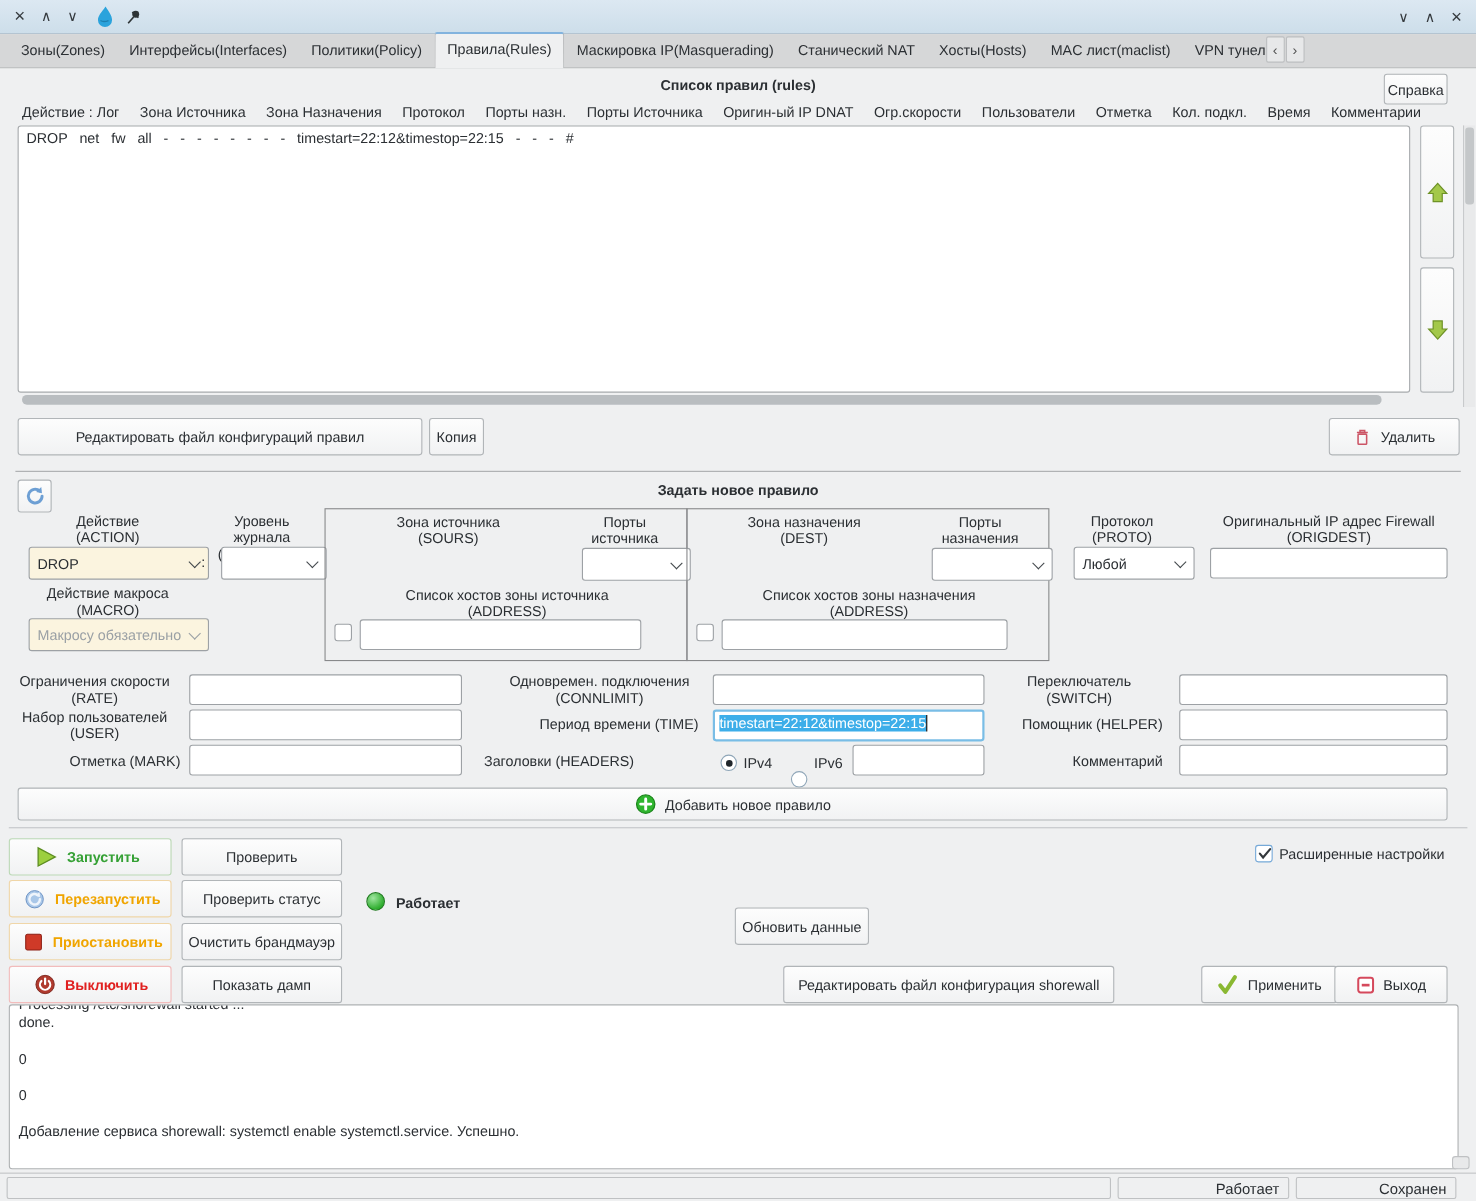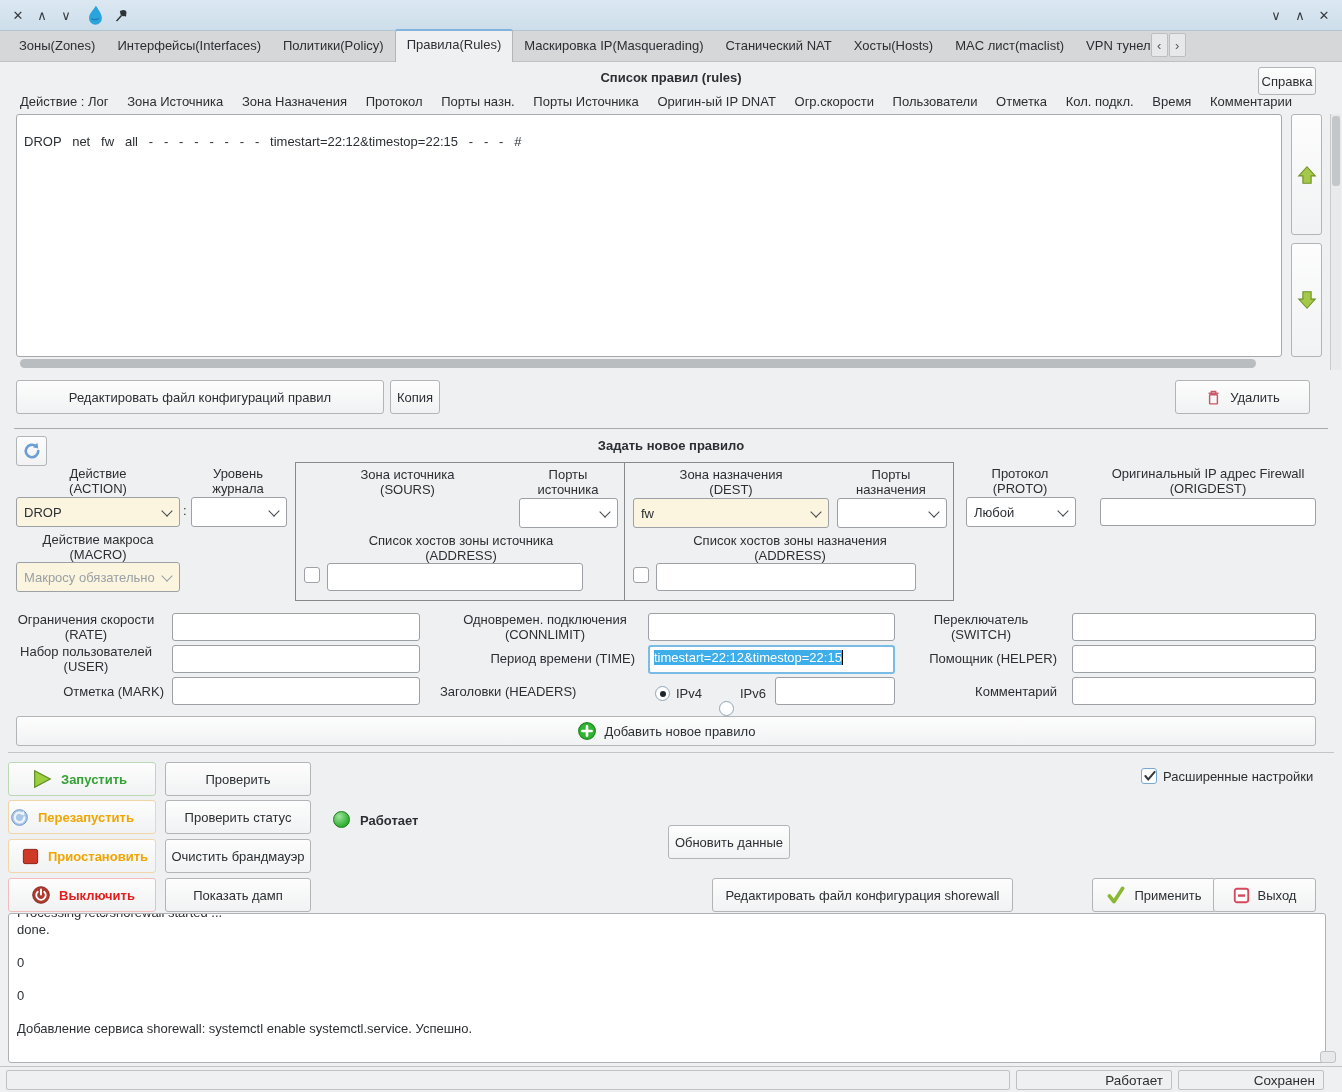--- a/index.html
+++ b/index.html
@@ -18,21 +18,21 @@
   .tab{height:30px;line-height:30px;padding:0 11px;white-space:nowrap;color:#2b2f33;}
   .tab.active{background:#eff0f1;border:1px solid #b3b5b7;border-bottom:none;border-top:2px solid #82b3de;
               height:31px;line-height:27px;border-radius:2.5px 2.5px 0 0;margin-bottom:-1px;}
   .tab.trunc{max-width:84px;overflow:hidden;padding-right:0;}
   .tscroll{width:15px;height:22px;margin:0 1px 4px 0;display:flex;align-items:center;justify-content:center;
            font-size:13px;color:#555;border:1px solid #bcbec0;background:#e7e8e9;border-radius:2px;}
   
   .btn{background:linear-gradient(#fdfdfd,#f1f2f3);border:1px solid #b1b5b8;border-radius:3px;
        display:flex;align-items:center;justify-content:center;gap:8px;font-size:13px;color:#2b2f33;}
   .combo{background:#fff;border:1px solid #9da1a5;border-radius:3px;display:flex;align-items:center;
-         justify-content:space-between;padding:0 7px;font-size:13px;}
+         justify-content:space-between;padding:0 7px;font-size:13px;margin-left:10px;}
   .combo .chev{width:7px;height:7px;border-right:1.6px solid #43484c;border-bottom:1.6px solid #43484c;
                transform:rotate(45deg);margin:-3px 1px 0 6px;flex:none;}
   .filled{background:#fbf4df;}
   .inputbox{background:#fff;border:1px solid #9da1a5;border-radius:3px;}
   .lbl{font-size:13px;line-height:15px;text-align:center;color:#2b2f33;}
   .lbl span{display:block;}
   .gbox{border:1px solid #88898b;}
   .checkbox{width:16px;height:16px;background:#fff;border:1px solid #9da1a5;border-radius:3px;}
   .radio{width:15px;height:15px;border:1px solid #8fa6b8;border-radius:50%;background:#fff;position:relative;}
   .radio.on::after{content:"";position:absolute;left:3.5px;top:3.5px;width:6px;height:6px;border-radius:50%;background:#20262b;}
@@ -99,21 +99,21 @@
   <span>Оригин-ый IP DNAT</span>
   <span>Огр.скорости</span>
   <span>Пользователи</span>
   <span>Отметка</span>
   <span>Кол. подкл.</span>
   <span>Время</span>
   <span>Комментарии</span>
 </div>
 
 <div class="abs inputbox" style="left:16px;top:114px;width:1266px;height:243px;border-color:#a6a9ac">
-  <div style="padding:19px 7px;white-space:pre">DROP   net   fw   all   -   -   -   -   -   -   -   -   timestart=22:12&amp;timestop=22:15   -   -   -   #</div>
+  <div style="padding:3px 7px;white-space:pre">DROP   net   fw   all   -   -   -   -   -   -   -   -   timestart=22:12&amp;timestop=22:15   -   -   -   #</div>
 </div>
 
 <div class="abs" style="left:16px;top:358px;width:1266px;height:12px">
   <div class="abs" style="left:4px;top:1px;width:1236px;height:9px;background:#b9bdc0;border-radius:4.5px"></div>
 </div>
 
 <div class="abs btn" style="left:1291px;top:114px;width:31px;height:121px">
   <span>
     <svg width="22" height="22" viewBox="0 0 24 24">
         <path d="M12 3 L21 13 H16.5 V21 H7.5 V13 H3 Z" fill="#a3c84a" stroke="#6e9226" stroke-width="1.2"></path>
@@ -127,21 +127,21 @@
       </svg>
   </span>
 </div>
 
 <div class="abs" style="left:1330px;top:114px;width:11px;height:256px;background:#e9eaeb;border-left:1px solid #c8cacc">
   <div class="abs" style="left:1px;top:2px;width:8px;height:70px;background:#c4c7c9;border-radius:3px"></div>
 </div>
 
 <div class="abs btn" style="left:16px;top:380px;width:368px;height:34px">Редактировать файл конфигураций правил</div>
 <div class="abs btn" style="left:390px;top:380px;width:50px;height:34px">Копия</div>
-<div class="abs btn" style="left:1175px;top:380px;width:135px;height:34px">
+<div class="abs btn" style="left:1208px;top:380px;width:119px;height:34px">
   <span>
     <svg width="17" height="17" viewBox="0 0 24 24" fill="none" stroke="#cc5566" stroke-width="2">
         <path d="M5 6 h14"></path>
         <path d="M9 6 V3.5 h6 V6"></path>
         <rect x="6.5" y="8" width="11" height="13" rx="1"></rect>
       </svg>
   </span>
   <span>Удалить</span>
 </div>
 
@@ -198,24 +198,20 @@
 </div>
 
 <div class="abs gbox" style="left:624px;top:462px;width:330px;height:139px">
   <div class="abs lbl" style="left:8px;top:4px;width:196px">
     <span>Зона назначения</span>
       <span>(DEST)</span>
   </div>
   <div class="abs lbl" style="left:210px;top:4px;width:112px">
     <span>Порты назначения</span>
       <span>(DPORT)</span>
-  </div>
-  <div class="abs combo filled" style="left:8px;top:35px;width:196px;height:30px">
-    <span>fw</span>
-      <span class="chev"></span>
   </div>
   <div class="abs combo" style="left:212px;top:35px;width:110px;height:30px">
     <span></span>
       <span class="chev"></span>
   </div>
   <div class="abs lbl" style="left:8px;top:70px;width:314px">
     <span>Список хостов зоны назначения</span>
       <span>(ADDRESS)</span>
   </div>
   <div class="abs checkbox" style="left:8px;top:104px"></div>
@@ -299,21 +295,21 @@
 <div class="abs btn" style="left:8px;top:762px;width:148px;height:34px;border-color:#bcd9b6;justify-content:flex-start;padding-left:22px">
   <span>
     <svg width="22" height="22" viewBox="0 0 24 24">
         <path d="M4 3 L21 12 L4 21 Z" fill="#9ccf3f" stroke="#5d8d21" stroke-width="1.3"></path>
       </svg>
   </span>
   <span style="color:#36a136;font-weight:bold">Запустить</span>
 </div>
 <div class="abs btn" style="left:165px;top:762px;width:146px;height:34px">Проверить</div>
 
-<div class="abs btn" style="left:8px;top:800px;width:148px;height:34px;border-color:#f0d6a8;justify-content:flex-start;">
+<div class="abs btn" style="left:8px;top:800px;width:148px;height:34px;border-color:#f0d6a8;justify-content:flex-start;padding-left:12px">
   <span>
     <svg width="21" height="21" viewBox="0 0 24 24">
         <circle cx="12" cy="12" r="9" fill="#a9c7e8" stroke="#6d93c4" stroke-width="1"></circle>
         <path d="M17.5 12 a5.5 5.5 0 1 1 -1.8 -4.1" fill="none" stroke="#eef4fb" stroke-width="2.6" stroke-linecap="round"></path>
         <path d="M17 4.5 L17.6 9.6 L12.8 8.3 Z" fill="#eef4fb"></path>
       </svg>
   </span>
   <span style="color:#f0a500;font-weight:bold">Перезапустить</span>
 </div>
 <div class="abs btn" style="left:165px;top:800px;width:146px;height:34px">Проверить статус</div>

